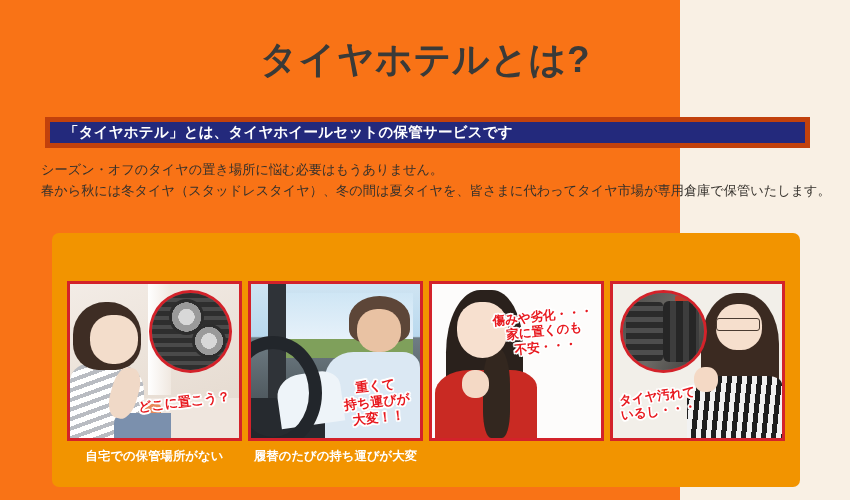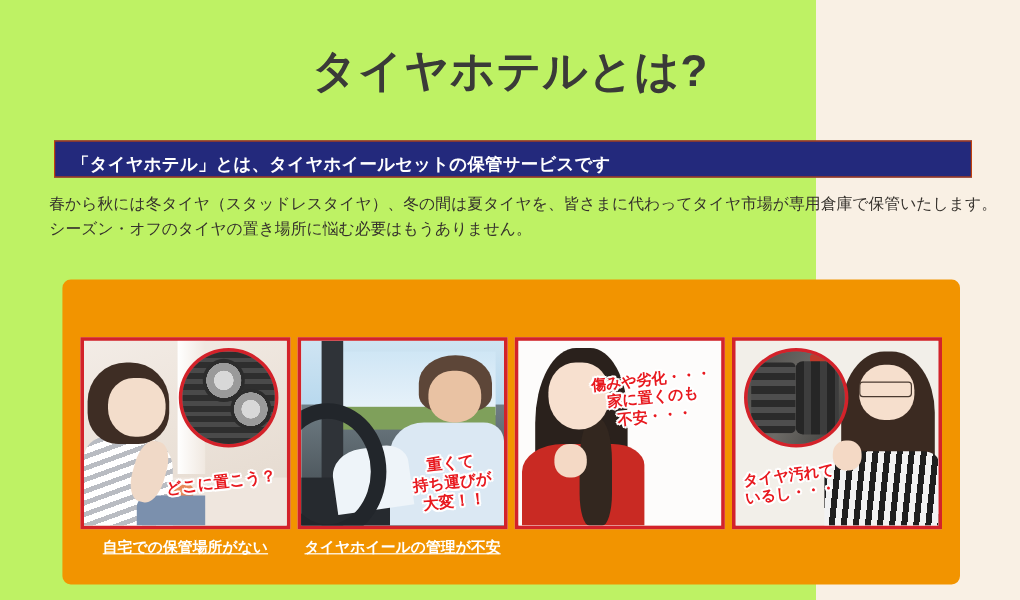--- a/index.html
+++ b/index.html
@@ -11,21 +11,21 @@
     height: 500px;
     overflow: hidden;
     background: #f9f0e4;
     font-family: "Liberation Sans", "DejaVu Sans", sans-serif;
     -webkit-font-smoothing: antialiased;
   }
   #page {
     position: relative;
     width: 680px;
     height: 500px;
-    background: #bef264;
+    background: #f97316;
   }
 
   
   .page-title {
     position: absolute;
     left: 0;
     top: 12px;
     width: 850px;
     text-align: center;
     font-size: 37px;
@@ -36,24 +36,24 @@
   }
 
   
   .navy-banner {
     position: absolute;
     left: 45px;
     top: 117px;
     width: 765px;
     height: 31px;
     background: #23297c;
-    border: 1px solid #c2410c;
+    border: 5px solid #c2410c;
     box-sizing: border-box;
     display: flex;
-    align-items: flex-end;
+    align-items: center;
   }
   .navy-banner-text {
     color: #ffffff;
     font-size: 14.5px;
     font-weight: bold;
     padding-left: 14px;
     letter-spacing: 0.2px;
     white-space: nowrap;
   }
 
@@ -116,21 +116,20 @@
     background: #efe9e3;
   }
   .card-caption {
     margin-top: 7px;
     text-align: center;
     color: #ffffff;
     font-size: 12.3px;
     font-weight: bold;
     letter-spacing: 0.1px;
     white-space: nowrap;
-    text-decoration: underline;
   }
 
   
   .photo-bg {
     position: absolute;
     inset: 0;
   }
   
   .p1 { background: linear-gradient(160deg,#f3ece6 0%,#ece3da 45%,#e3d8cd 100%); }
   .p1 .wall-stripe {
@@ -249,22 +248,22 @@
 
 <div id="page">
 
   <h1 class="page-title">タイヤホテルとは?</h1>
 
   <div class="navy-banner">
     <span class="navy-banner-text">「タイヤホテル」とは、タイヤホイールセットの保管サービスです</span>
   </div>
 
   <div class="intro">
+    <div class="intro-line">シーズン・オフのタイヤの置き場所に悩む必要はもうありません。</div>
     <div class="intro-line">春から秋には冬タイヤ（スタッドレスタイヤ）、冬の間は夏タイヤを、皆さまに代わってタイヤ市場が専用倉庫で保管いたします。</div>
-    <div class="intro-line">シーズン・オフのタイヤの置き場所に悩む必要はもうありません。</div>
   </div>
 
   <div class="orange-panel">
 
     <div class="cards-row">
 
       <div class="card">
         <div class="card-photo">
           <div class="photo-bg p1">
             <div class="wall-stripe"></div>
@@ -296,21 +295,21 @@
             <div class="shirt"></div>
             <div class="hair"></div>
             <div class="face"></div>
             <div class="arm2"></div>
             <div class="wheel"></div>
           </div>
           <div class="overlay-text ov2">重くて
 持ち運びが
 大変！！</div>
         </div>
-        <div class="card-caption">タイヤホイールの管理が不安</div>
+        <div class="card-caption">履替のたびの持ち運びが大変</div>
       </div>
 
       <div class="card">
         <div class="card-photo">
           <div class="photo-bg p3">
             <div class="hair"></div>
             <div class="shirt"></div>
             <div class="hair2"></div>
             <div class="face"></div>
             <div class="hand"></div>

